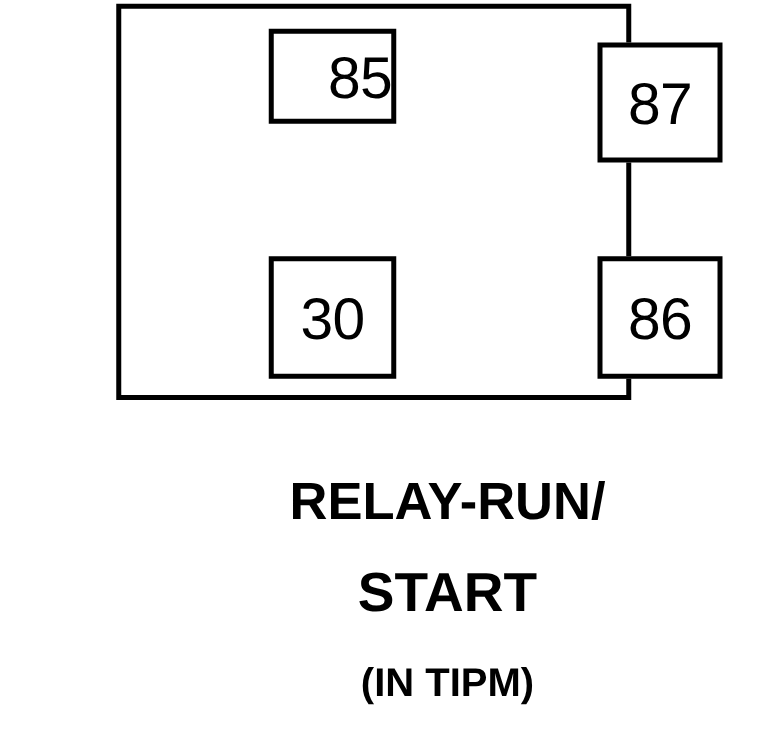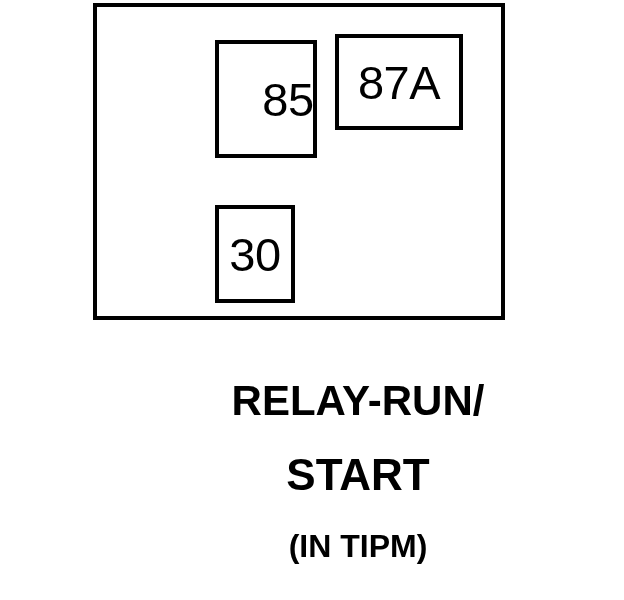--- a/index.html
+++ b/index.html
@@ -47,25 +47,25 @@
     font-family: "Liberation Sans", sans-serif;
     font-weight: 400;
     font-size: 47px;
     line-height: 1;
     letter-spacing: -0.5px;
     color: #000000;
     white-space: nowrap;
   }
 
   
-  #terminal-85  { left: 118px; top: 33px;  width: 102px; height: 118px; padding-left: 44px; }
+  #terminal-85  { left: 118px; top: 16px;  width: 102px; height: 76px; padding-left: 44px; }
   #terminal-87a { left: 238px; top: 27px;  width: 128px; height: 96px; }
   #terminal-87  { left: 381px; top: 27px;  width: 100px; height: 96px; }
   
-  #terminal-30  { left: 118px; top: 198px; width: 80px; height: 98px; }
+  #terminal-30  { left: 118px; top: 198px; width: 102px; height: 98px; }
   #terminal-86  { left: 381px; top: 198px; width: 100px; height: 98px; }
 
   
   #caption {
     position: absolute;
     left: 0;
     top: 378px;
     width: 624px;
     text-align: center;
     padding-left: 46px;
@@ -84,29 +84,32 @@
 <body>
 
 <div id="diagram-canvas">
 
   <div id="relay-body">
 
     <div class="terminal" id="terminal-85">
       <span class="terminal-label">85</span>
     </div>
 
-    <div class="terminal" id="terminal-87a">
-      <span class="terminal-label">87A</span>
+
+    <div class="terminal" id="terminal-87">
+      <span class="terminal-label">87</span>
     </div>
-
 
     <div class="terminal" id="terminal-30">
       <span class="terminal-label">30</span>
     </div>
 
+    <div class="terminal" id="terminal-86">
+      <span class="terminal-label">86</span>
+    </div>
 
   </div>
 
   <div id="caption">
     <div class="caption-line" id="caption-line-1">RELAY-RUN/</div>
     <div class="caption-line" id="caption-line-2">START</div>
     <div class="caption-line" id="caption-line-3">(IN TIPM)</div>
   </div>
 
 </div>

